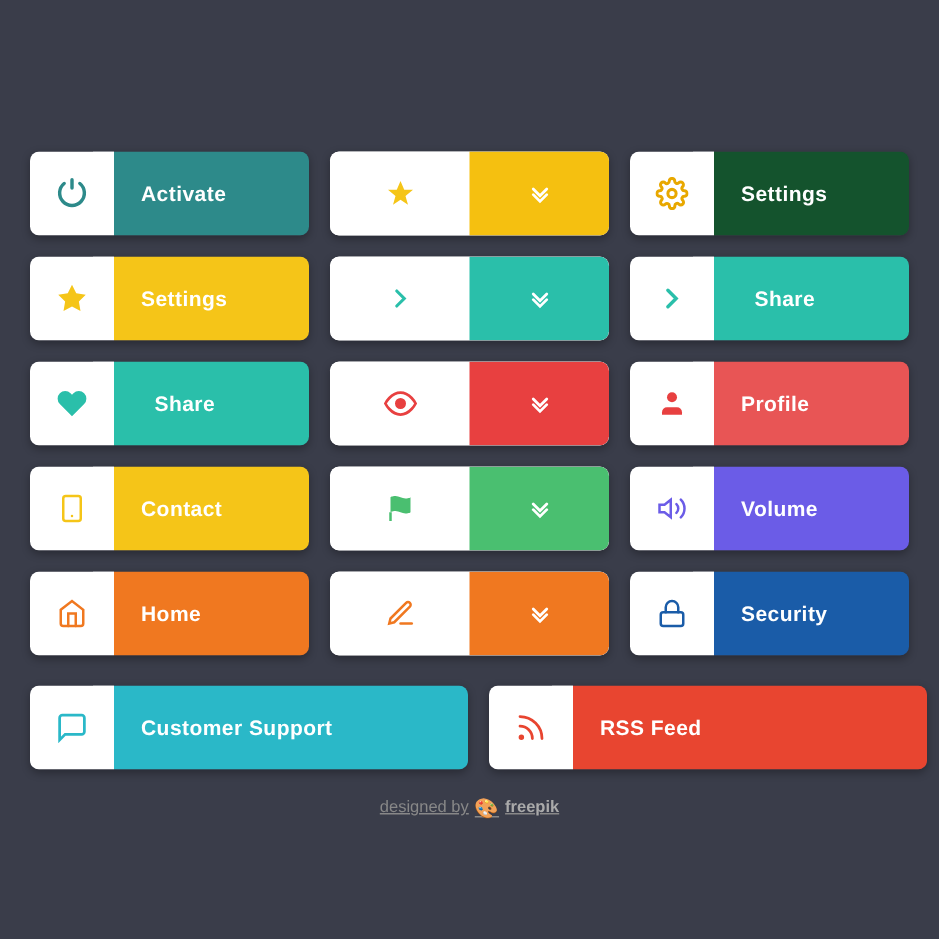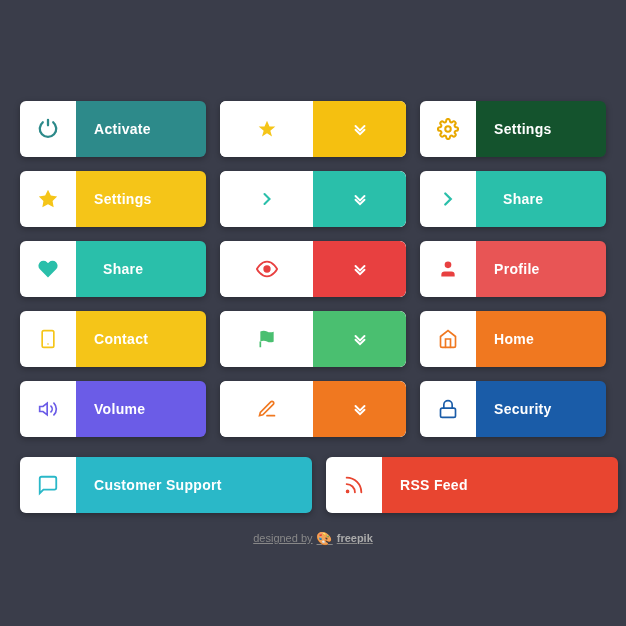--- a/index.html
+++ b/index.html
@@ -260,39 +260,39 @@
           <polyline points="6,8 12,14 18,8"></polyline>
           <polyline points="6,13 12,19 18,13"></polyline>
         </svg>
       </div>
     </div>
   </div>
 
   <div class="btn-card">
     <div class="btn-icon-area" style="background:white;">
       <span class="icon-symbol">
+        <svg width="20" height="20" viewBox="0 0 24 24" fill="none" stroke="#6b5ce7" stroke-width="2" stroke-linecap="round">
+          <polygon points="11,5 6,9 2,9 2,15 6,15 11,19 11,5"></polygon>
+          <path d="M19.07 4.93a10 10 0 0 1 0 14.14M15.54 8.46a5 5 0 0 1 0 7.07"></path>
+        </svg>
+      </span>
+    </div>
+    <div class="btn-label-area purple">Volume</div>
+  </div>
+
+  <div class="btn-card">
+    <div class="btn-icon-area" style="background:white;">
+      <span class="icon-symbol">
         <svg width="20" height="20" viewBox="0 0 24 24" fill="none" stroke="#f07820" stroke-width="2" stroke-linecap="round">
           <path d="M3 9l9-7 9 7v11a2 2 0 0 1-2 2H5a2 2 0 0 1-2-2z"></path>
           <polyline points="9,22 9,12 15,12 15,22"></polyline>
         </svg>
       </span>
     </div>
     <div class="btn-label-area orange">Home</div>
-  </div>
-
-  <div class="btn-card">
-    <div class="btn-icon-area" style="background:white;">
-      <span class="icon-symbol">
-        <svg width="20" height="20" viewBox="0 0 24 24" fill="none" stroke="#6b5ce7" stroke-width="2" stroke-linecap="round">
-          <polygon points="11,5 6,9 2,9 2,15 6,15 11,19 11,5"></polygon>
-          <path d="M19.07 4.93a10 10 0 0 1 0 14.14M15.54 8.46a5 5 0 0 1 0 7.07"></path>
-        </svg>
-      </span>
-    </div>
-    <div class="btn-label-area purple">Volume</div>
   </div>
 
   <div class="btn-card" style="background:white; overflow:hidden; border-radius:6px;">
     <div style="width:100%; height:100%; display:flex; border-radius:6px; overflow:hidden;">
       <div style="width:50%; background:white; display:flex; align-items:center; justify-content:center;">
         <svg width="20" height="20" viewBox="0 0 24 24" fill="none" stroke="#f07820" stroke-width="2" stroke-linecap="round">
           <path d="M12 20h9"></path>
           <path d="M16.5 3.5a2.121 2.121 0 0 1 3 3L7 19l-4 1 1-4L16.5 3.5z"></path>
         </svg>
       </div>

